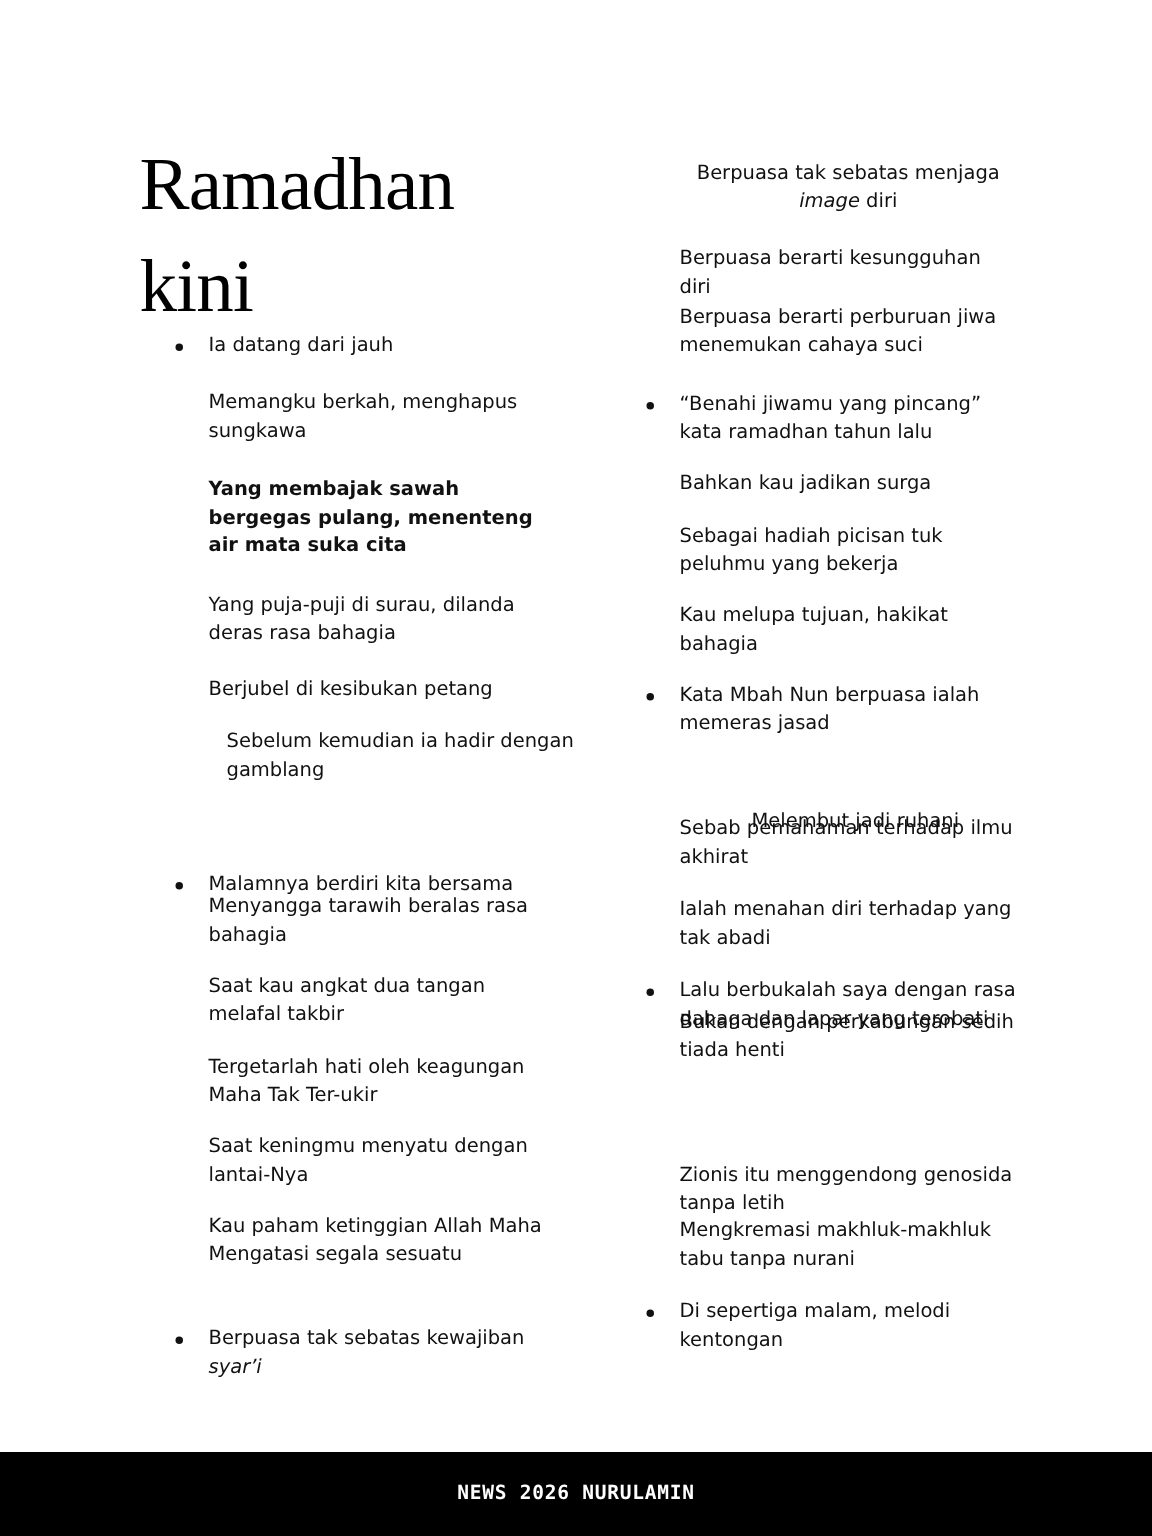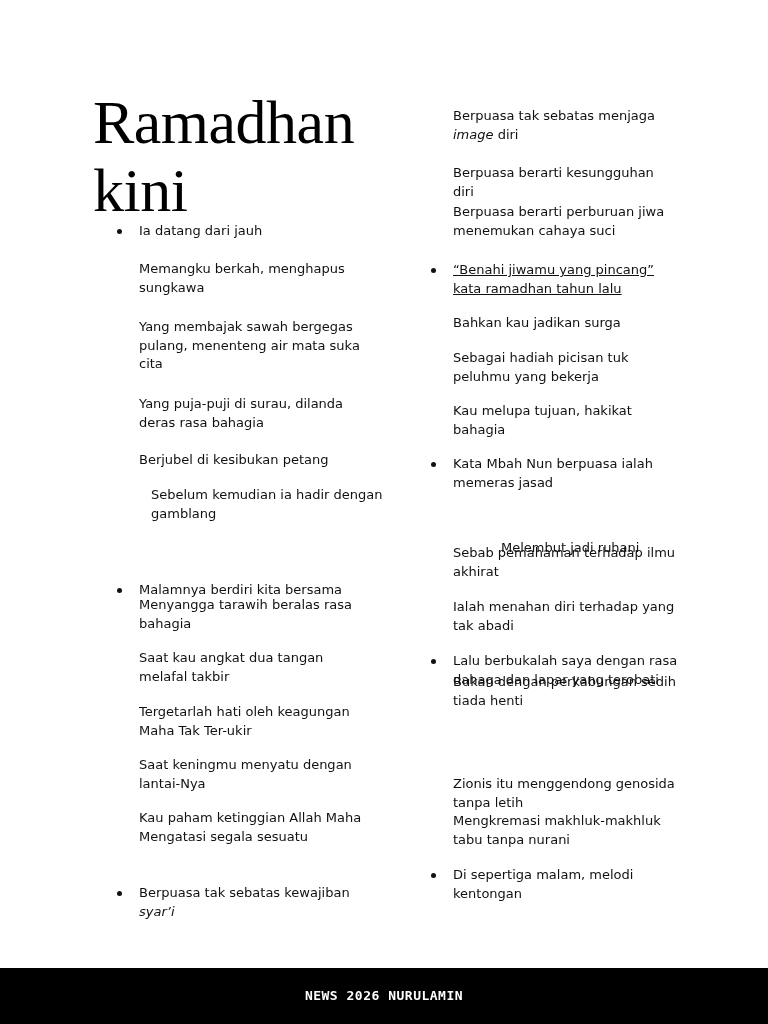--- a/index.html
+++ b/index.html
@@ -22,21 +22,21 @@
       height: 968px;
       background: #ffffff;
     }
     .title {
       position: absolute;
       left: 93px;
       top: 88px;
       margin: 0;
       font-family: "Liberation Serif", serif;
       font-weight: normal;
-      font-size: 62px;
+      font-size: 50px;
       line-height: 68px;
       color: #000000;
       letter-spacing: -0.5px;
     }
     .col {
       position: absolute;
       font-size: 13px;
       line-height: 18.5px;
       color: #111111;
     }
@@ -88,21 +88,21 @@
   </h1>
 
   <div class="col col-left" style="top:0;">
     <div class="line" style="top:222px;">
       <span class="bullet"></span>
       <span>Ia datang dari jauh</span>
     </div>
     <div class="line" style="top:260px;">
       <span>Memangku berkah, menghapus sungkawa</span>
     </div>
-    <div class="line" style="top:318px;">
+    <div class="line" style="top:318px;font-weight:bold;">
       <span>Yang membajak sawah bergegas pulang, menenteng air mata suka cita</span>
     </div>
     <div class="line" style="top:395px;">
       <span>Yang puja-puji di surau, dilanda deras rasa bahagia</span>
     </div>
     <div class="line" style="top:451px;">
       <span>Berjubel di kesibukan petang</span>
     </div>
     <div class="line" style="top:486px;margin-left:12px;">
       <span>Sebelum kemudian ia hadir dengan gamblang</span>
@@ -127,32 +127,32 @@
       <span>Kau paham ketinggian Allah Maha Mengatasi segala sesuatu</span>
     </div>
     <div class="line" style="top:884px;">
       <span class="bullet"></span>
       <span>Berpuasa tak sebatas kewajiban</span>
       <span class="it">syar’i</span>
     </div>
   </div>
 
   <div class="col col-right" style="top:0;">
-    <div class="line" style="top:107px;">
+    <div class="line" style="top:107px;text-align:center;">
       <span>Berpuasa tak sebatas menjaga</span>
       <span class="it">image</span>
       <span>diri</span>
     </div>
     <div class="line" style="top:164px;">
       <span>Berpuasa berarti kesungguhan diri</span>
     </div>
     <div class="line" style="top:203px;">
       <span>Berpuasa berarti perburuan jiwa menemukan cahaya suci</span>
     </div>
-    <div class="line" style="top:261px;text-decoration:underline;">
+    <div class="line" style="top:261px;">
       <span class="bullet"></span>
       <span>“Benahi jiwamu yang pincang” kata ramadhan tahun lalu</span>
     </div>
     <div class="line" style="top:314px;">
       <span>Bahkan kau jadikan surga</span>
     </div>
     <div class="line" style="top:349px;">
       <span>Sebagai hadiah picisan tuk peluhmu yang bekerja</span>
     </div>
     <div class="line" style="top:402px;">

